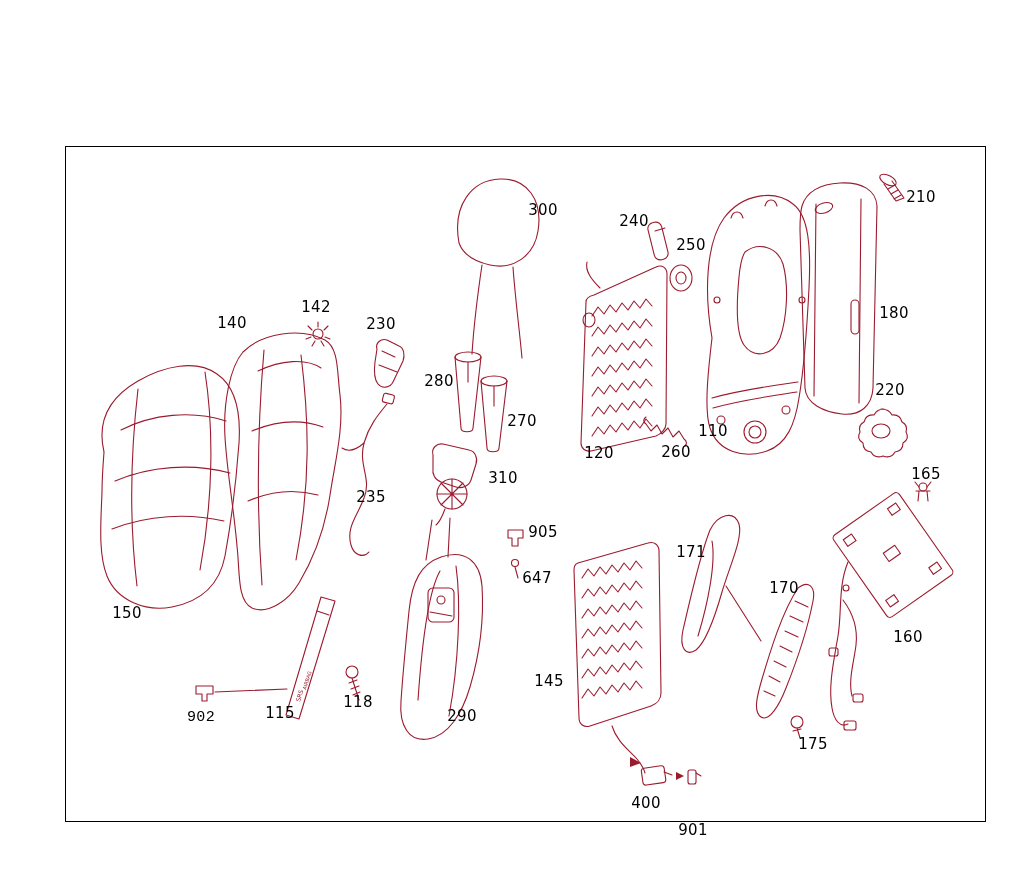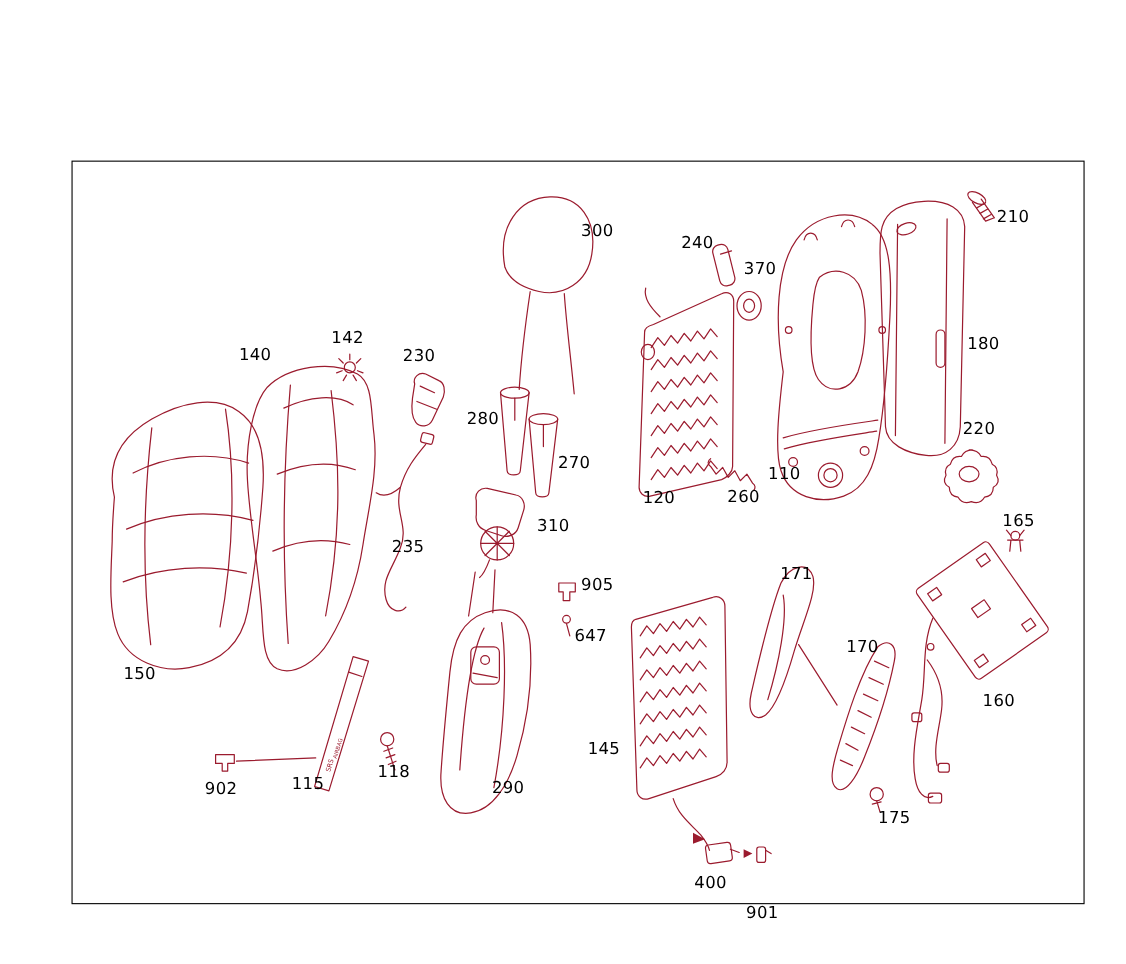--- a/index.html
+++ b/index.html
@@ -245,43 +245,43 @@
         <rect x="688" y="770" width="8" height="14" rx="2"></rect>
         <path d="M696,773 l5,3"></path>
       </g>
 
     </g>
   </svg>
 
   <div class="labels">
       <div class="part-label" style="left: 543px; top: 210px;">300</div>
       <div class="part-label" style="left: 634px; top: 221px;">240</div>
-      <div class="part-label" style="left: 691px; top: 245px;">370</div>
+      <div class="part-label" style="left: 691px; top: 245px;">250</div>
       <div class="part-label" style="left: 921px; top: 197px;">210</div>
       <div class="part-label" style="left: 316px; top: 307px;">142</div>
       <div class="part-label" style="left: 894px; top: 313px;">180</div>
       <div class="part-label" style="left: 232px; top: 323px;">140</div>
       <div class="part-label" style="left: 381px; top: 324px;">230</div>
       <div class="part-label" style="left: 439px; top: 381px;">280</div>
       <div class="part-label" style="left: 890px; top: 390px;">220</div>
       <div class="part-label" style="left: 522px; top: 421px;">270</div>
       <div class="part-label" style="left: 713px; top: 431px;">110</div>
       <div class="part-label" style="left: 676px; top: 452px;">260</div>
       <div class="part-label" style="left: 599px; top: 453px;">120</div>
       <div class="part-label" style="left: 926px; top: 474px;">165</div>
       <div class="part-label" style="left: 503px; top: 478px;">310</div>
       <div class="part-label" style="left: 371px; top: 497px;">235</div>
-      <div class="part-label" style="left: 691px; top: 522px; margin-left: 33px;">171</div>
+      <div class="part-label" style="left: 691px; top: 552px;">171</div>
       <div class="part-label" style="left: 543px; top: 532px;">905</div>
       <div class="part-label" style="left: 537px; top: 578px;">647</div>
       <div class="part-label" style="left: 784px; top: 588px;">170</div>
       <div class="part-label" style="left: 127px; top: 613px;">150</div>
       <div class="part-label" style="left: 908px; top: 637px;">160</div>
       <div class="part-label" style="left: 549px; top: 681px;">145</div>
       <div class="part-label" style="left: 358px; top: 702px; text-align: right;">118</div>
       <div class="part-label" style="left: 280px; top: 713px;">115</div>
       <div class="part-label" style="left: 462px; top: 716px; text-align: right;">290</div>
-      <div class="part-label" style="left: 201px; top: 717px;">902</div>
+      <div class="part-label" style="left: 201px; top: 717px; font-family: Liberation Mono, monospace;">902</div>
       <div class="part-label" style="left: 813px; top: 744px;">175</div>
       <div class="part-label" style="left: 693px; top: 799px; margin-top: 31px;">901</div>
       <div class="part-label" style="left: 646px; top: 803px;">400</div>
     </div>
 </div>
 
 </body></html>

